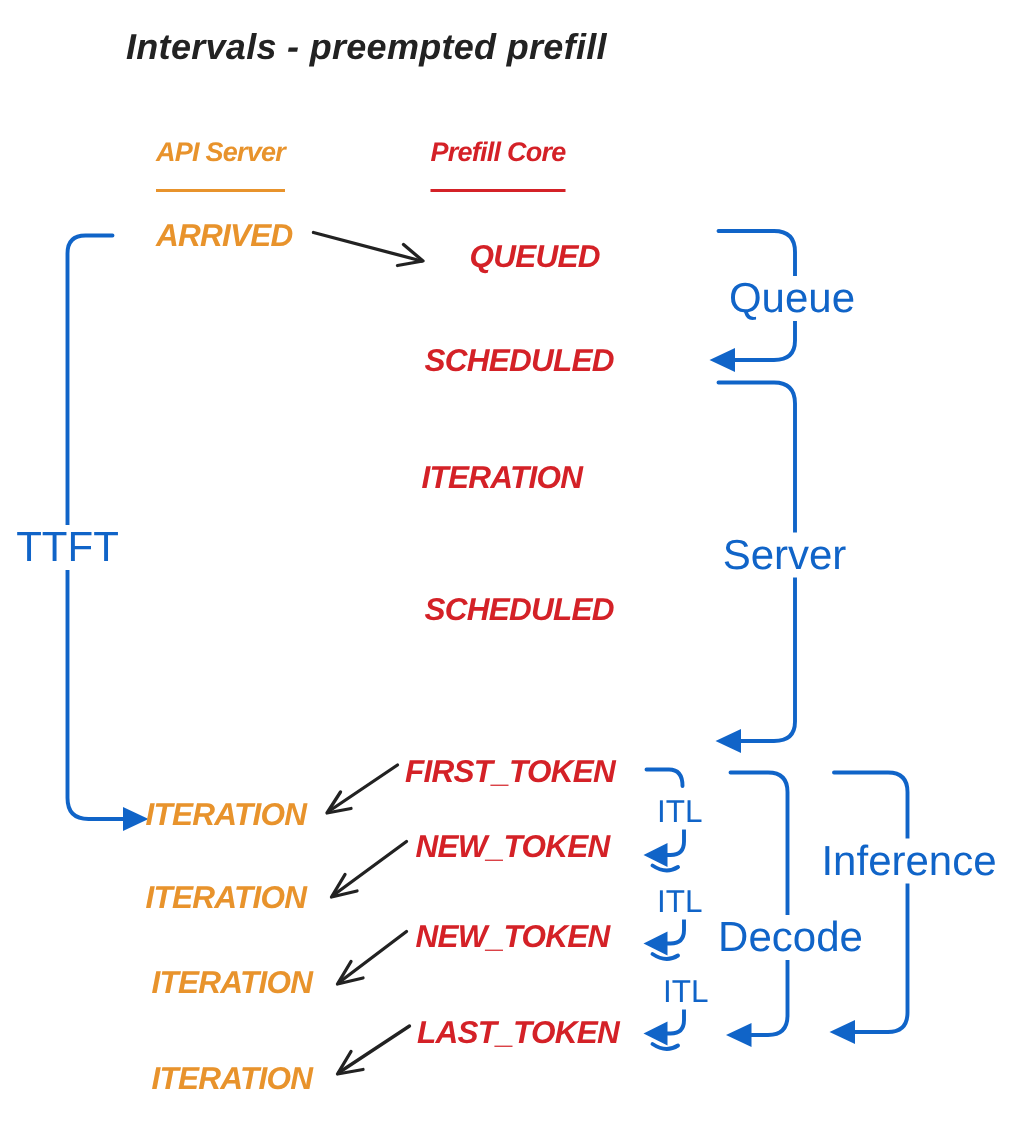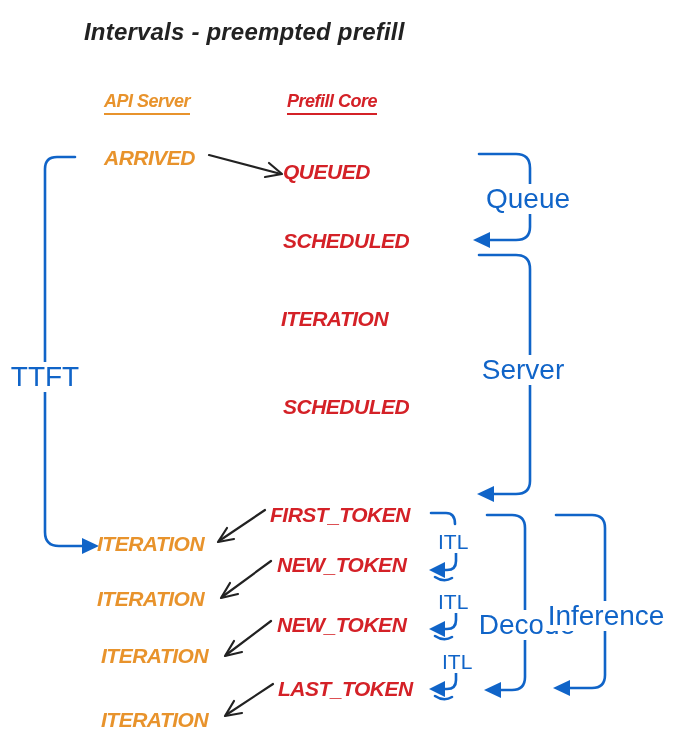--- a/index.html
+++ b/index.html
@@ -13,21 +13,21 @@
   .overlay path { fill:none; stroke-linecap:round; stroke-linejoin:round; }
   .overlay .blue path { stroke:var(--blue); stroke-width:2.6px; }
   .overlay .blue polygon { fill:var(--blue); stroke:none; }
   .overlay .ink path { stroke:var(--ink); stroke-width:2.2px; }
   .lbl { position:absolute; white-space:nowrap; line-height:1; }
   .hand { font-style:italic; font-weight:bold; font-size:21px; letter-spacing:-0.5px; }
   .orange { color:var(--orange); }
   .red { color:var(--red); }
   .ink-c { color:var(--ink); }
   .title { font-size:24px; letter-spacing:0.2px; }
-  .hdr { font-size:18px; padding-bottom:3px; border-bottom:2px solid; }
+  .hdr { font-size:18px; padding-bottom:16px; border-bottom:2px solid; }
   .blue-lbl {
     color:var(--blue); font-size:28px; font-weight:normal; font-style:normal;
     background:var(--background,#fff); padding:1px 5px; transform:translateX(-50%);
   }
   .itl { font-size:21px; transform:none; padding:1px 2px;text-align:center; }
 </style>
 </head>
 <body>
 
 <div class="canvas">
@@ -104,31 +104,31 @@
 
   <div class="lbl hand hdr orange" style="left:104px; top:92px">API Server</div>
   <div class="lbl hand hdr red" style="left:287px; top:92px">Prefill Core</div>
 
   <div class="lbl hand orange" style="left:104px; top:147px">ARRIVED</div>
   <div class="lbl hand orange" style="left:97px; top:533px">ITERATION</div>
   <div class="lbl hand orange" style="left:97px; top:588px">ITERATION</div>
   <div class="lbl hand orange" style="left:101px; top:645px">ITERATION</div>
   <div class="lbl hand orange" style="left:101px; top:709px">ITERATION</div>
 
-  <div class="lbl hand red" style="left:283px; top:161px">QUEUED</div>
+  <div class="lbl hand red" style="left:313px; top:161px">QUEUED</div>
   <div class="lbl hand red" style="left:283px; top:230px">SCHEDULED</div>
   <div class="lbl hand red" style="left:281px; top:308px">ITERATION</div>
   <div class="lbl hand red" style="left:283px; top:396px">SCHEDULED</div>
   <div class="lbl hand red" style="left:270px; top:504px">FIRST_TOKEN</div>
   <div class="lbl hand red" style="left:277px; top:554px">NEW_TOKEN</div>
   <div class="lbl hand red" style="left:277px; top:614px">NEW_TOKEN</div>
   <div class="lbl hand red" style="left:278px; top:678px">LAST_TOKEN</div>
 
-  <div class="lbl blue-lbl" style="left:45px; top:362px">TTFT</div>
+  <div class="lbl blue-lbl" style="left:45px; top:350px">TTFT</div>
   <div class="lbl blue-lbl" style="left:528px; top:184px">Queue</div>
   <div class="lbl blue-lbl" style="left:523px; top:355px">Server</div>
   <div class="lbl blue-lbl" style="left:527px; top:610px">Decode</div>
-  <div class="lbl blue-lbl" style="left:606px; top:601px">Inference</div>
+  <div class="lbl blue-lbl" style="left:606px; top:559px">Inference</div>
   <div class="lbl blue-lbl itl" style="left:436px; top:530px">ITL</div>
   <div class="lbl blue-lbl itl" style="left:436px; top:590px">ITL</div>
   <div class="lbl blue-lbl itl" style="left:440px; top:650px">ITL</div>
 
 </div>
 
 </body></html>

